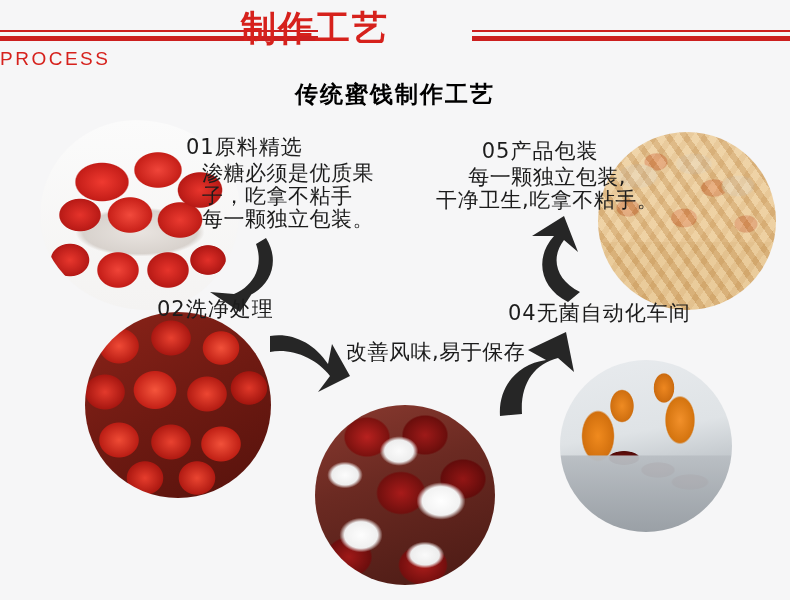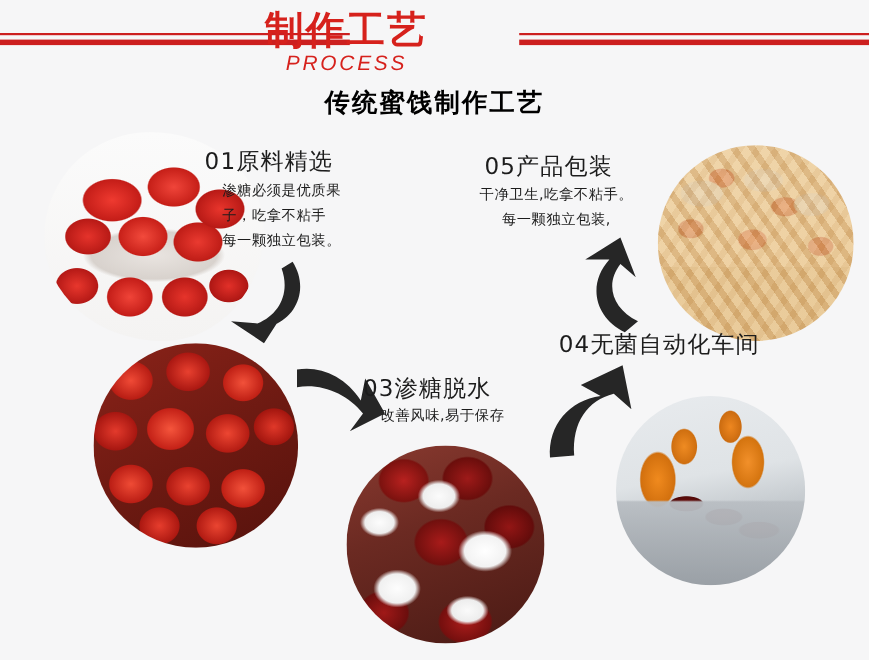--- a/index.html
+++ b/index.html
@@ -23,25 +23,24 @@
   .title-main {
     position:absolute; left:0; right:0; top:8px;
     text-align:center;
     font-size:35px; line-height:40px;
     font-weight:bold; color:#d6211c;
     letter-spacing:2px;
     font-family:"DejaVu Sans","Liberation Sans",sans-serif;
   }
   .title-sub {
     position:absolute; left:0; right:0; top:48px;
-    text-align:center;
+    text-align:left;
     font-size:19px; line-height:22px;
     color:#d6211c; letter-spacing:2.5px;
     font-family:"Liberation Sans","DejaVu Sans",sans-serif;
-    font-style:italic;
   }
   .subtitle-cn {
     position:absolute; left:0; right:0; top:80px;
     text-align:center;
     font-size:23px; line-height:28px;
     font-weight:bold; color:#000000;
     letter-spacing:2px;
   }
 
   
@@ -145,21 +144,21 @@
   #arrow-4 { left:524px; top:214px; width:96px; height:92px; }
 
   
   .step { position:absolute; color:#1c1c1c; }
   .step-head {
     font-size:21px; line-height:26px; font-weight:normal;
     letter-spacing:1px;
     white-space:nowrap;
   }
   .step-body {
-    font-size:13px; line-height:23px; letter-spacing:0.5px;
+    font-size:21px; line-height:23px; letter-spacing:0.5px;
   }
   .step-body div { white-space:nowrap; }
 
   #step-01 { left:186px; top:134px; }
   #step-01 .step-body { margin-left:16px; margin-top:2px; }
   #step-02 { left:157px; top:296px; }
   #step-03 { left:330px; top:340px; }
   #step-03 .step-body { margin-left:16px; margin-top:1px;text-align:right; }
   #step-04 { left:508px; top:300px; }
   #step-05 { left:422px; top:138px;text-align:center; }
@@ -201,33 +200,35 @@
 
   <div class="step" id="step-01">
     <div class="step-head">01原料精选</div>
     <div class="step-body">
       <div>渗糖必须是优质果</div>
       <div>子，吃拿不粘手</div>
       <div>每一颗独立包装。</div>
     </div>
   </div>
 
+  <div class="step" id="step-02">
+    <div class="step-head">02洗净处理</div>
+  </div>
 
   <div class="step" id="step-03">
-    <div class="step-head">03渗糖脱水</div>
     <div class="step-body">
       <div>改善风味,易于保存</div>
     </div>
   </div>
 
   <div class="step" id="step-04">
     <div class="step-head">04无菌自动化车间</div>
   </div>
 
   <div class="step" id="step-05">
     <div class="step-head">05产品包装</div>
     <div class="step-body">
+      <div>每一颗独立包装,</div>
       <div>干净卫生,吃拿不粘手。</div>
-      <div>每一颗独立包装,</div>
     </div>
   </div>
 
 </div>
 
 </body></html>

